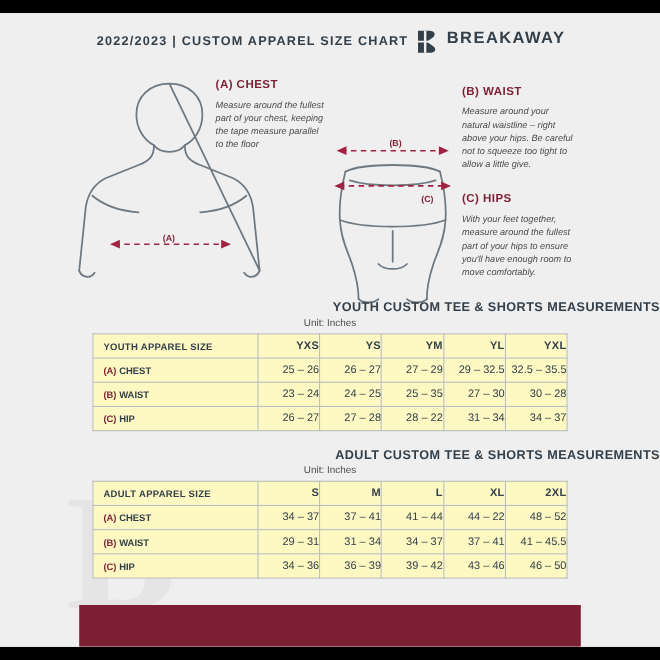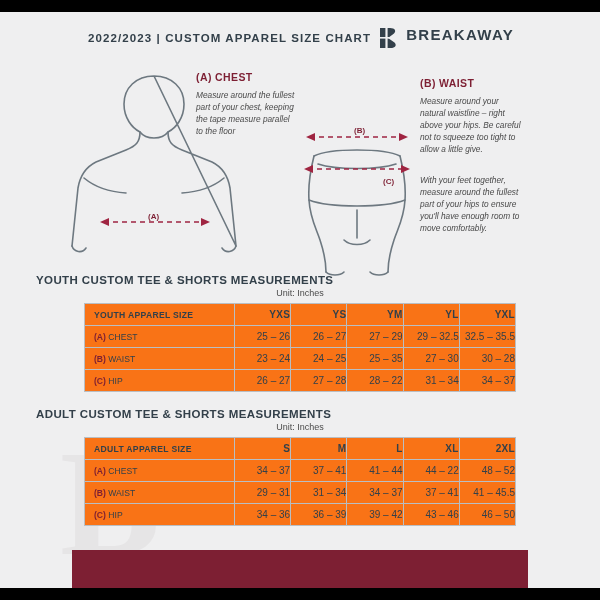--- a/index.html
+++ b/index.html
@@ -124,39 +124,38 @@
   .tag {
     position: absolute;
     font-size: 8px;
     font-weight: bold;
     color: #7d1f33;
   }
 
   
   .table-block { position: absolute; width: 600px; }
   .tbl-title {
-    text-align: left;
+    text-align: right;
     font-size: 11.5px;
     font-weight: bold;
     letter-spacing: .4px;
     color: #33404a;
-    margin-left: 36px;
   }
   .tbl-sub {
     text-align: center;
     font-size: 9px;
     color: #4c4c4c;
     margin-top: 2px;
     margin-bottom: 5px;
   }
   table {
     border-collapse: collapse;
     margin: 0 auto;
     width: 432px;
-    background: #f97316;
+    background: #fef9c3;
     table-layout: fixed;
   }
   th, td {
     border: 1px solid #b9bec3;
     height: 21px;
     font-size: 10px;
     color: #33404a;
     text-align: right;
     padding: 0;
   }
@@ -165,21 +164,21 @@
     padding-left: 9px;
     font-size: 8.6px;
     width: 140px;
   }
   th {
     font-weight: bold;
     letter-spacing: .3px;
   }
   th.rowhead { font-weight: bold; }
   td.rowhead b { color: #7d1f33; font-weight: bold; }
-  td.rowhead span.nm { color: #33404a; font-weight: normal; }
+  td.rowhead span.nm { color: #33404a; font-weight: bold; }
 </style>
 </head>
 <body>
 
 <div id="page">
 
   <div class="bar-top"></div>
   <div class="bar-bottom"></div>
 
   <div class="sheet">
@@ -258,20 +257,21 @@
         <span class="c-title">(A) CHEST</span>
         <span>Measure around the fullest part of your chest, keeping the tape measure parallel to the floor</span>
       </div>
 
       <div class="callout" style="left:420px; top:16px; width:104px;">
         <span class="c-title">(B) WAIST</span>
         <span>Measure around your natural waistline – right above your hips. Be careful not to squeeze too tight to allow a little give.</span>
       </div>
 
       <div class="callout" style="left:420px; top:114px; width:104px;">
+        <span class="c-title">(C) HIPS</span>
         <span>With your feet together, measure around the fullest part of your hips to ensure you'll have enough room to move comfortably.</span>
       </div>
     </div>
 
     <div class="table-block" style="top:262px;">
       <div class="tbl-title">YOUTH CUSTOM TEE &amp; SHORTS MEASUREMENTS</div>
       <div class="tbl-sub">Unit: Inches</div>
       <table>
         <thead>
           <tr>

